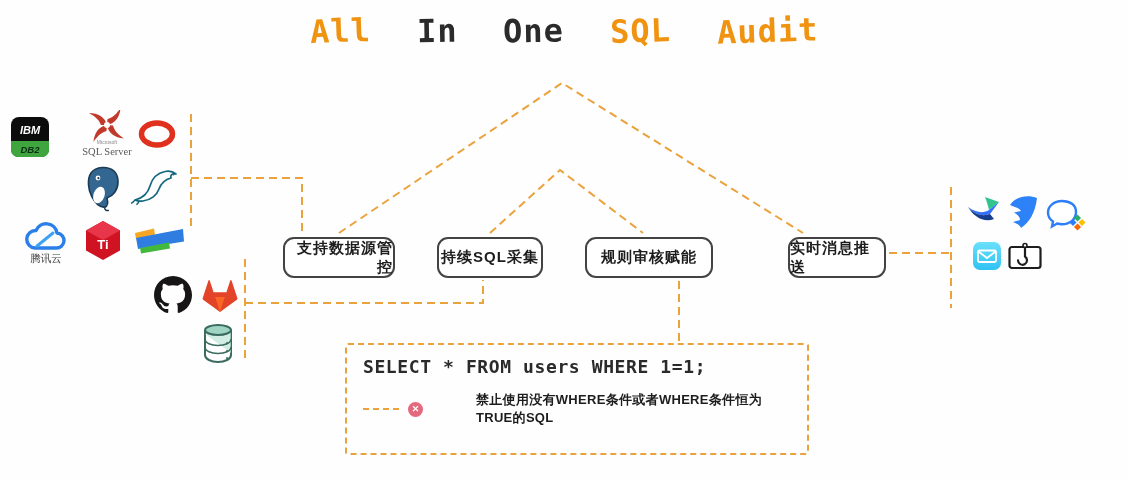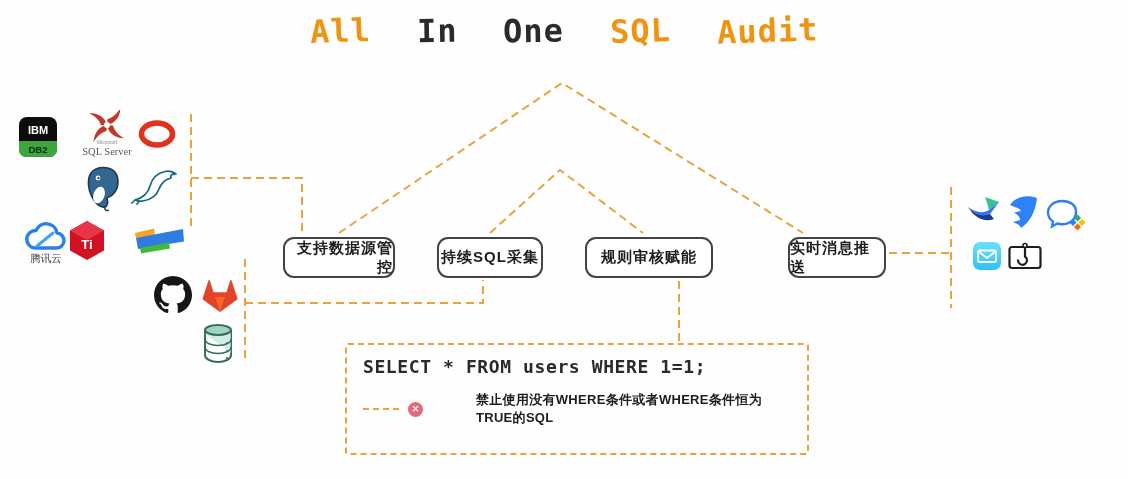--- a/index.html
+++ b/index.html
@@ -63,21 +63,21 @@
   </svg>
 
   <div class="title">
     <span class="tone-orange">All</span>
     <span class="tone-dark">In</span>
     <span class="tone-dark">One</span>
     <span class="tone-orange">SQL</span>
     <span class="tone-orange">Audit</span>
   </div>
 
-  <div class="logo" style="left:18px;top:116px;">
+  <div class="logo" style="left:10px;top:116px;font-style:italic;">
     <svg width="40" height="44" viewBox="0 0 40 44">
       <rect x="1" y="1" width="38" height="40" rx="8" fill="#0c0c0c"></rect>
       <text x="20" y="18" text-anchor="middle" font-size="11" font-weight="bold" fill="#ffffff" font-family="Liberation Sans,sans-serif">IBM</text>
       <path d="M1,25 h38 v9 a7,7 0 0 1 -7,7 H8 a7,7 0 0 1 -7,-7 Z" fill="#3fa53f"></path>
       <text x="20" y="37" text-anchor="middle" font-size="9.5" font-weight="bold" fill="#0b2e13" font-family="Liberation Sans,sans-serif">DB2</text>
     </svg>
   </div>
 
   <div class="logo" style="left:78px;top:110px;">
     <svg width="58" height="50" viewBox="0 0 58 50">
@@ -119,21 +119,21 @@
   </div>
 
   <div class="logo" style="left:22px;top:220px;text-decoration:underline;">
     <svg width="48" height="44" viewBox="0 0 48 44">
       <path d="M13,28 h21 a7.5,7.5 0 0 0 1,-15 a11,11 0 0 0 -21,-2.5 a8.5,8.5 0 0 0 -1,17.5 Z" fill="none" stroke="#2b7fe8" stroke-width="3.4" stroke-linejoin="round"></path>
       <path d="M15,26 L31,13" stroke="#3ea2f5" stroke-width="3" stroke-linecap="round"></path>
       <text x="24" y="42" text-anchor="middle" font-size="10.5" fill="#3c3c3c" font-family="Liberation Sans,sans-serif">腾讯云</text>
     </svg>
   </div>
 
-  <div class="logo" style="left:68px;top:220px;">
+  <div class="logo" style="left:84px;top:220px;">
     <svg width="38" height="42" viewBox="0 0 38 42">
       <polygon points="19,1 36,10.5 36,30.5 19,40 2,30.5 2,10.5" fill="#cf1322"></polygon>
       <polygon points="19,1 36,10.5 19,20 2,10.5" fill="#e8354a"></polygon>
       <text x="19" y="29" text-anchor="middle" font-size="13" font-weight="bold" fill="#ffffff" font-family="Liberation Sans,sans-serif">Ti</text>
     </svg>
   </div>
 
   <div class="logo" style="left:132px;top:226px;">
     <svg width="54" height="28" viewBox="0 0 54 28">
       <polygon points="3,7 22,2.5 23,8.5 4,13" fill="#f5a623"></polygon>

